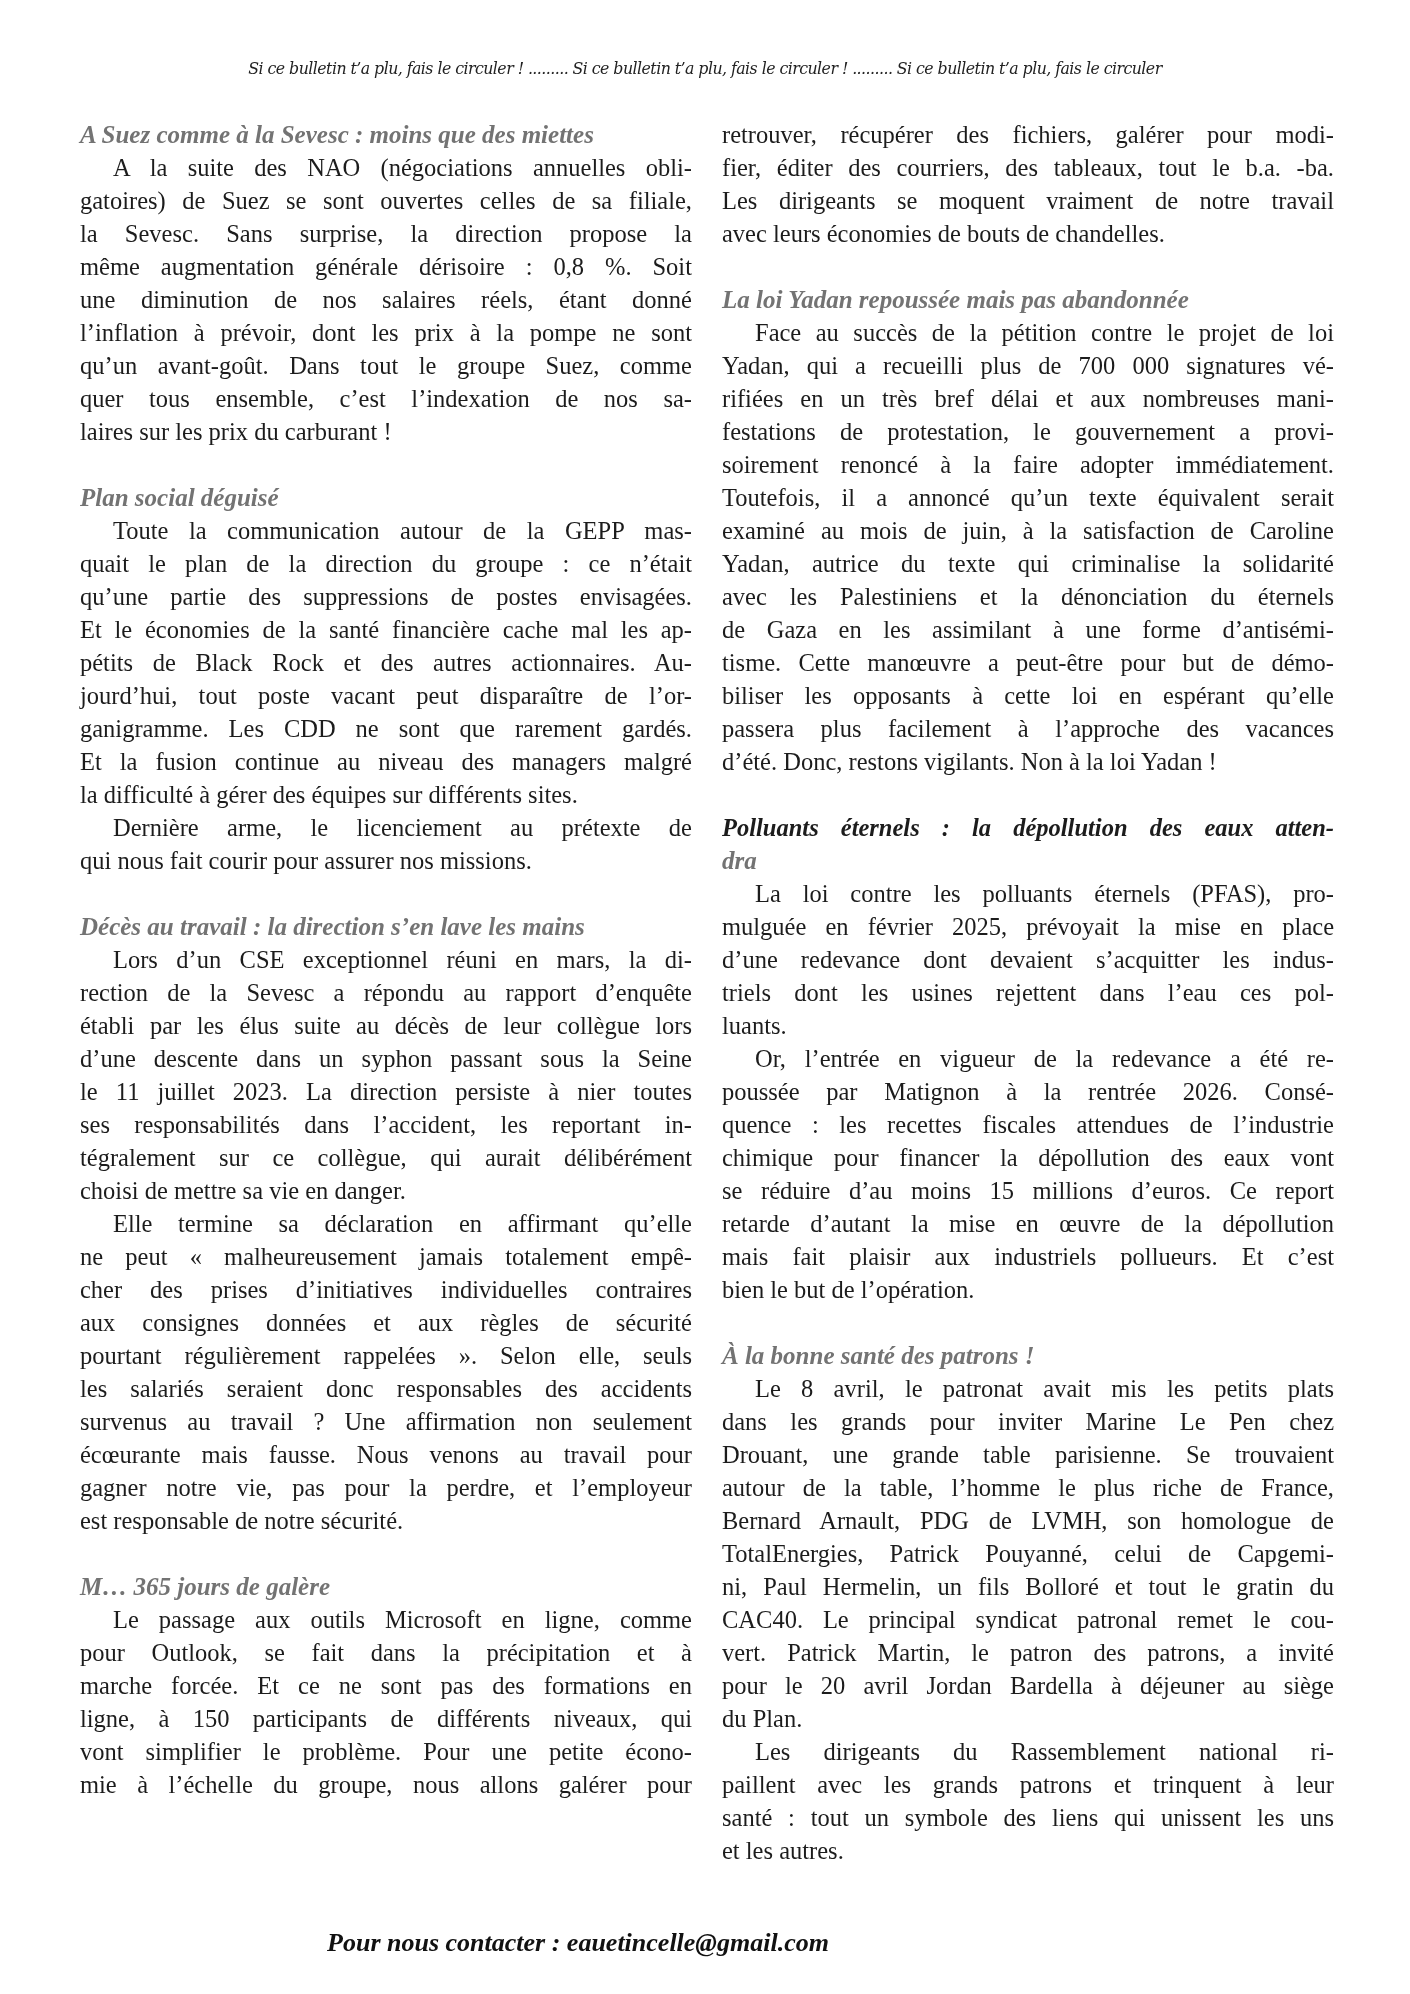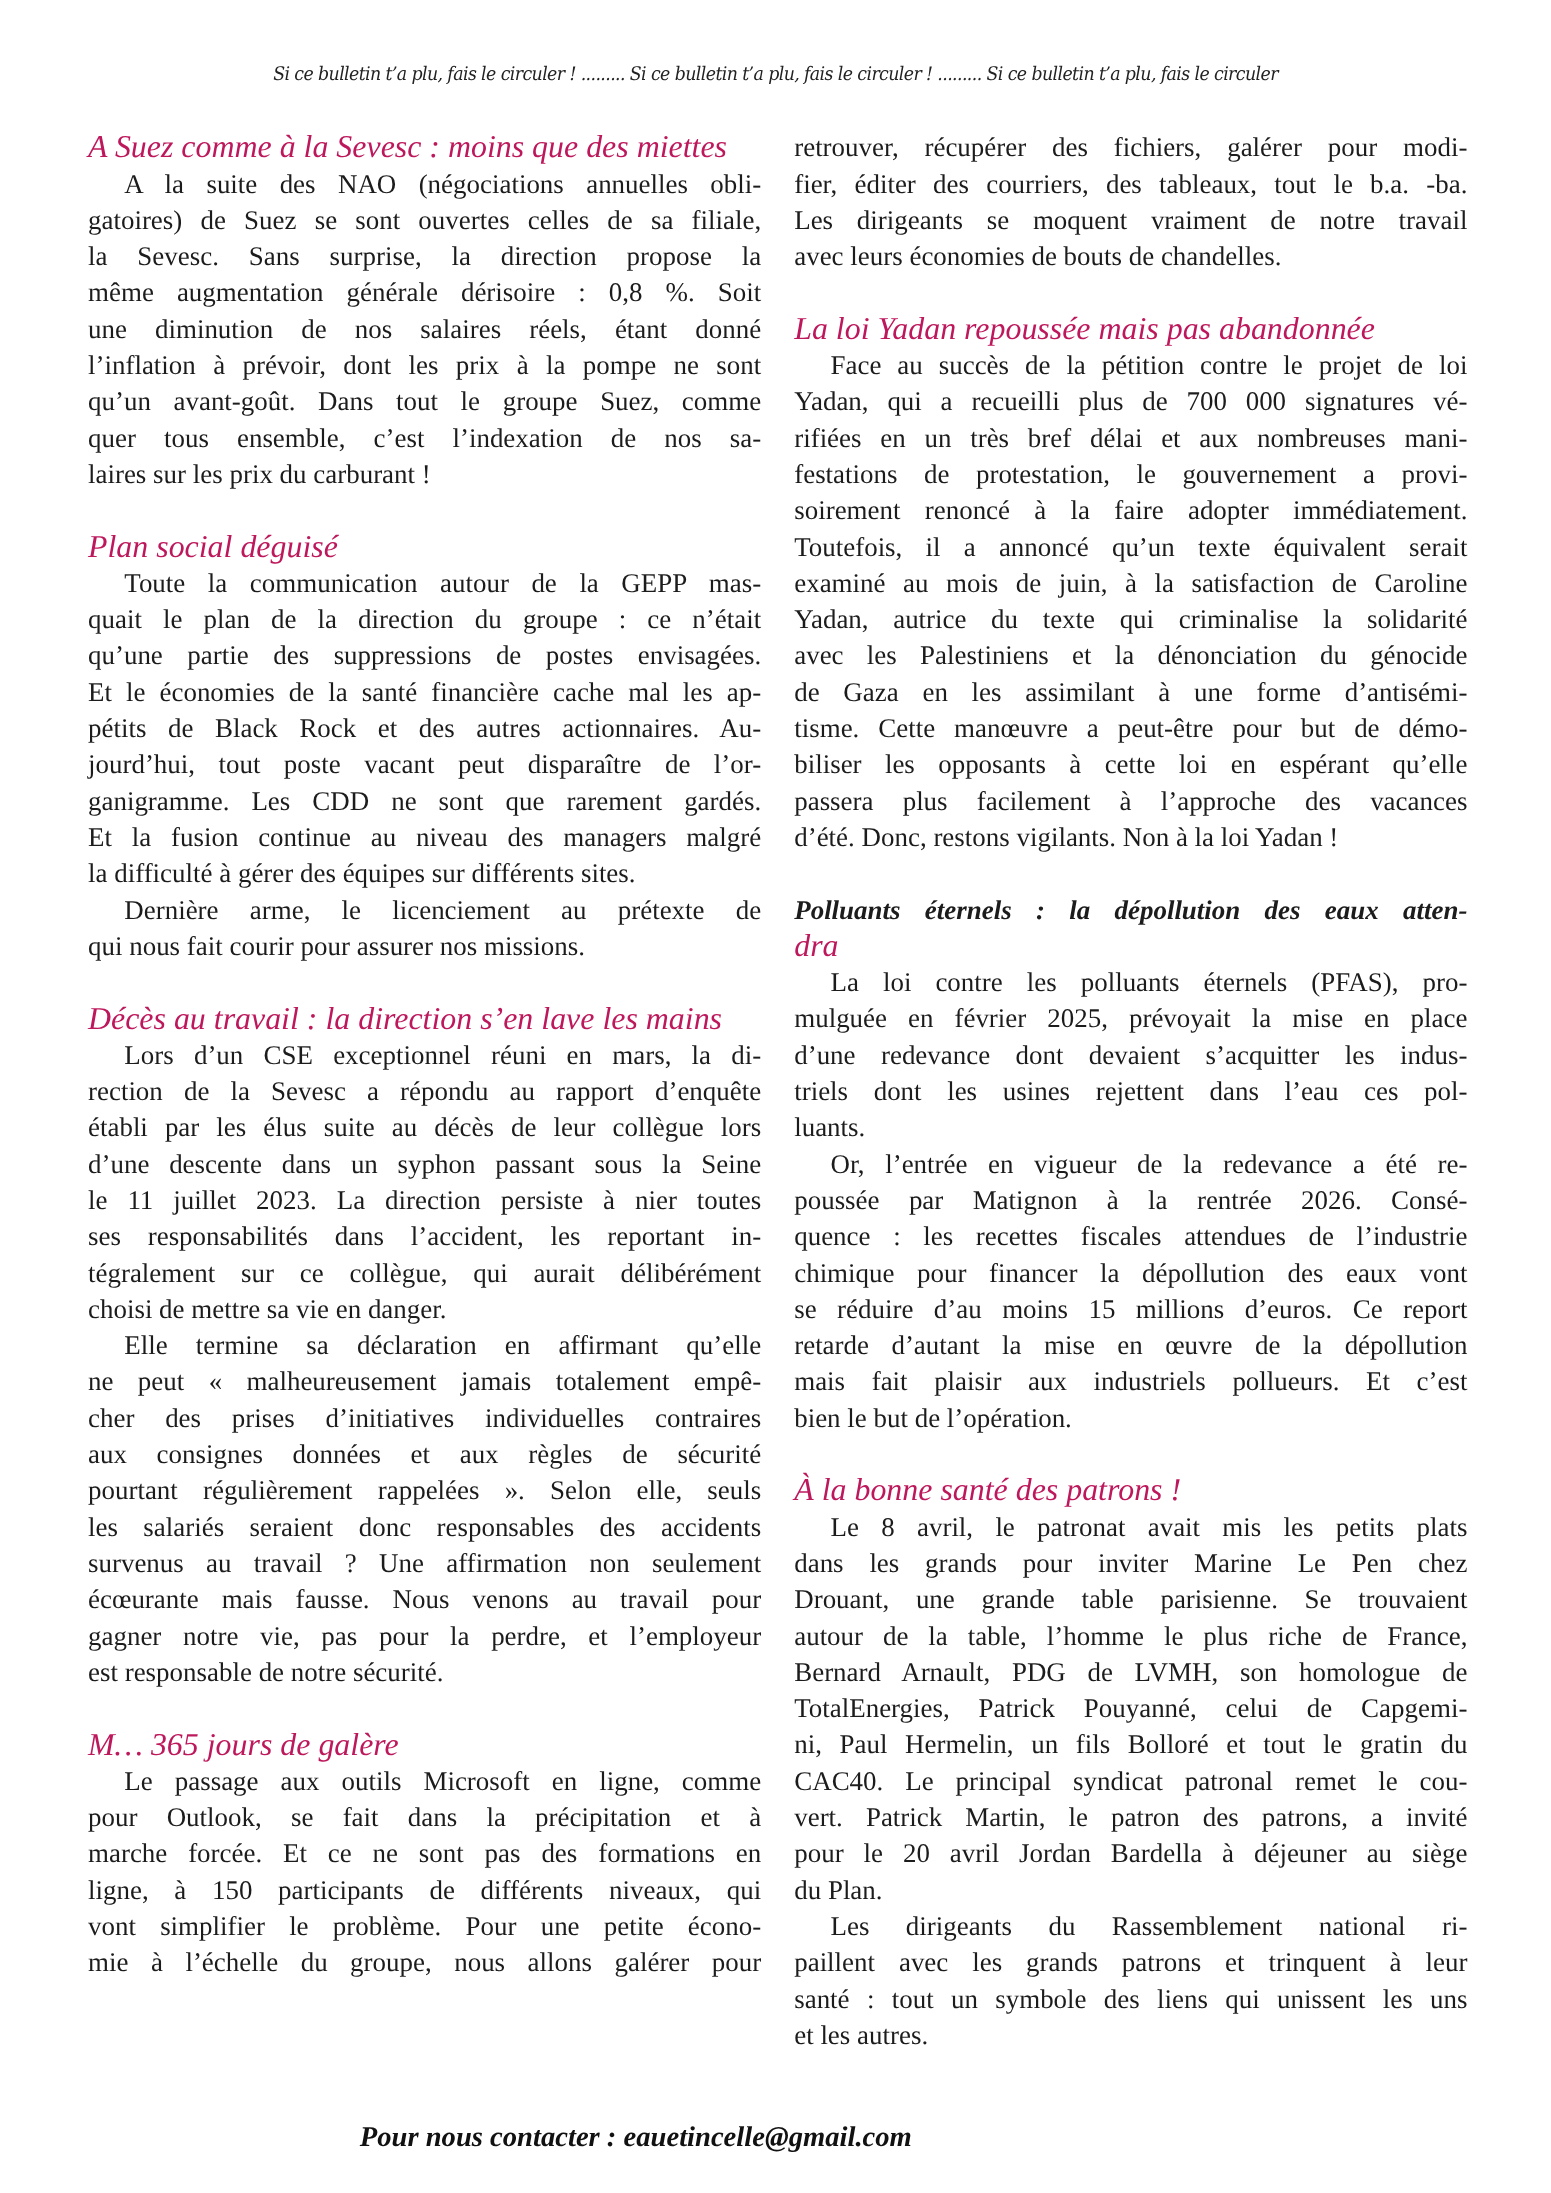--- a/index.html
+++ b/index.html
@@ -7,22 +7,22 @@
   .header {
     position: absolute; top: 58px; left: 0; width: 1410px; text-align: center;
     font-family: "DejaVu Serif", serif; font-style: italic; font-size: 17px; color: #222;
     letter-spacing: -0.6px; transform: scaleX(0.93); transform-origin: center;
   }
   .col { position: absolute; top: 118px; width: 612px; }
   .col.left { left: 80px; }
   .col.right { left: 722px; }
   .article { margin: 0 0 33px 0; }
   .title {
-    font-family: "Liberation Serif", serif; font-weight: normal; font-style: italic;
-    font-size: 29px; line-height: 33px; height: 33px; white-space: nowrap; color: #be185d;
+    font-family: "Liberation Serif", serif; font-weight: bold; font-style: italic;
+    font-size: 25px; line-height: 33px; height: 33px; white-space: nowrap; color: #737373;
   }
   .line {
     font-family: "Liberation Serif", serif; font-size: 24.5px; line-height: 33px; height: 33px;
     white-space: nowrap; overflow: visible; color: #1c1c1c;
     text-align: justify; text-align-last: justify;
   }
   .line.last { text-align-last: left; }
   .line.indent { text-indent: 33px; }
   .footer {
     position: absolute; top: 1928px; left: 0; width: 1156px; text-align: center;
@@ -109,21 +109,21 @@
   <section class="article">
     <div class="title">La loi Yadan repoussée mais pas abandonnée</div>
     <div class="line indent">Face au succès de la pétition contre le projet de loi</div>
     <div class="line">Yadan, qui a recueilli plus de 700 000 signatures vé-</div>
     <div class="line">rifiées en un très bref délai et aux nombreuses mani-</div>
     <div class="line">festations de protestation, le gouvernement a provi-</div>
     <div class="line">soirement renoncé à la faire adopter immédiatement.</div>
     <div class="line">Toutefois, il a annoncé qu’un texte équivalent serait</div>
     <div class="line">examiné au mois de juin, à la satisfaction de Caroline</div>
     <div class="line">Yadan, autrice du texte qui criminalise la solidarité</div>
-    <div class="line">avec les Palestiniens et la dénonciation du génocide</div>
+    <div class="line">avec les Palestiniens et la dénonciation du éternels</div>
     <div class="line">de Gaza en les assimilant à une forme d’antisémi-</div>
     <div class="line">tisme. Cette manœuvre a peut-être pour but de démo-</div>
     <div class="line">biliser les opposants à cette loi en espérant qu’elle</div>
     <div class="line">passera plus facilement à l’approche des vacances</div>
     <div class="line last">d’été. Donc, restons vigilants. Non à la loi Yadan !</div>
   </section>
 
   <section class="article">
     <div class="title line" style="font-weight:bold;font-style:italic;">Polluants éternels : la dépollution des eaux atten-</div>
     <div class="title">dra</div>

